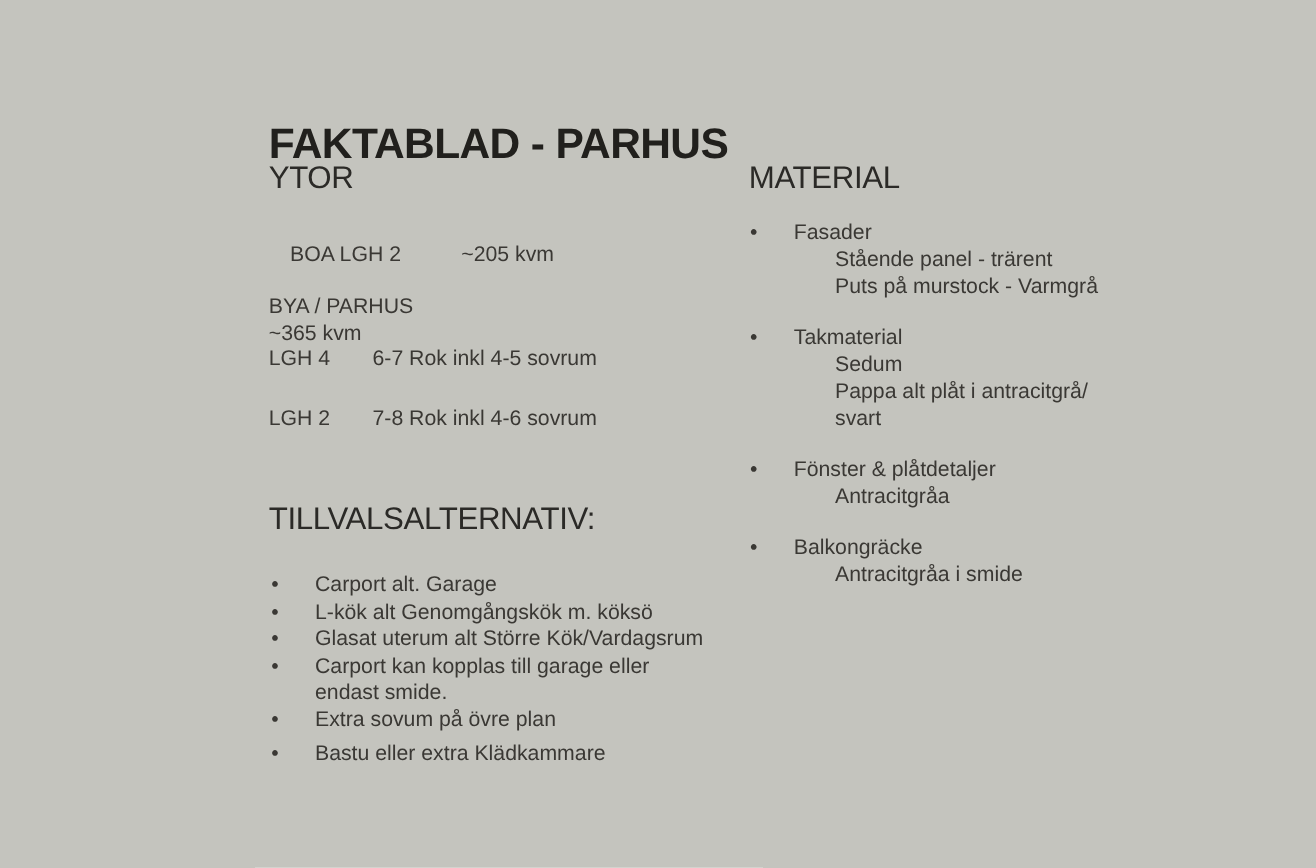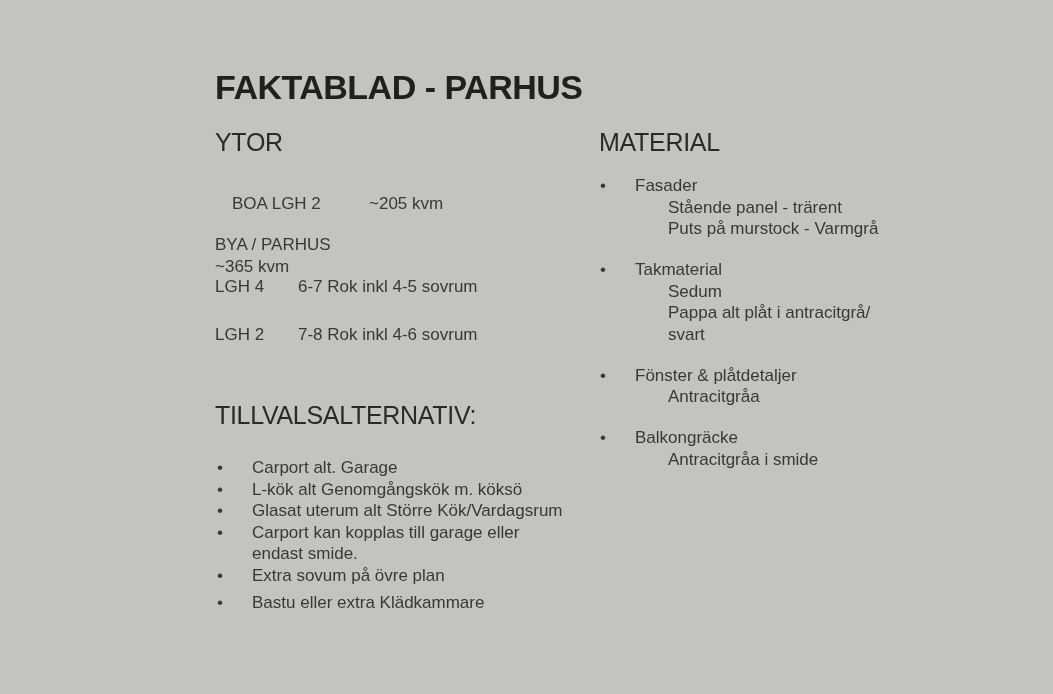--- a/index.html
+++ b/index.html
@@ -8,21 +8,21 @@
     position: relative;
     width: 1053px;
     height: 694px;
     background: #c4c4be;
     font-family: "Liberation Sans", sans-serif;
     color: #3a3834;
     overflow: hidden;
   }
   .abs { position: absolute; }
   .doc-title {
-    left: 215px; top: 68px;
+    left: 215px; top: 96px;
     font-size: 34px;
     font-weight: bold;
     letter-spacing: -0.5px;
     color: #21201d;
     line-height: 38px;
     white-space: nowrap;
   }
   .section-heading {
     font-size: 25px;
     font-weight: normal;

